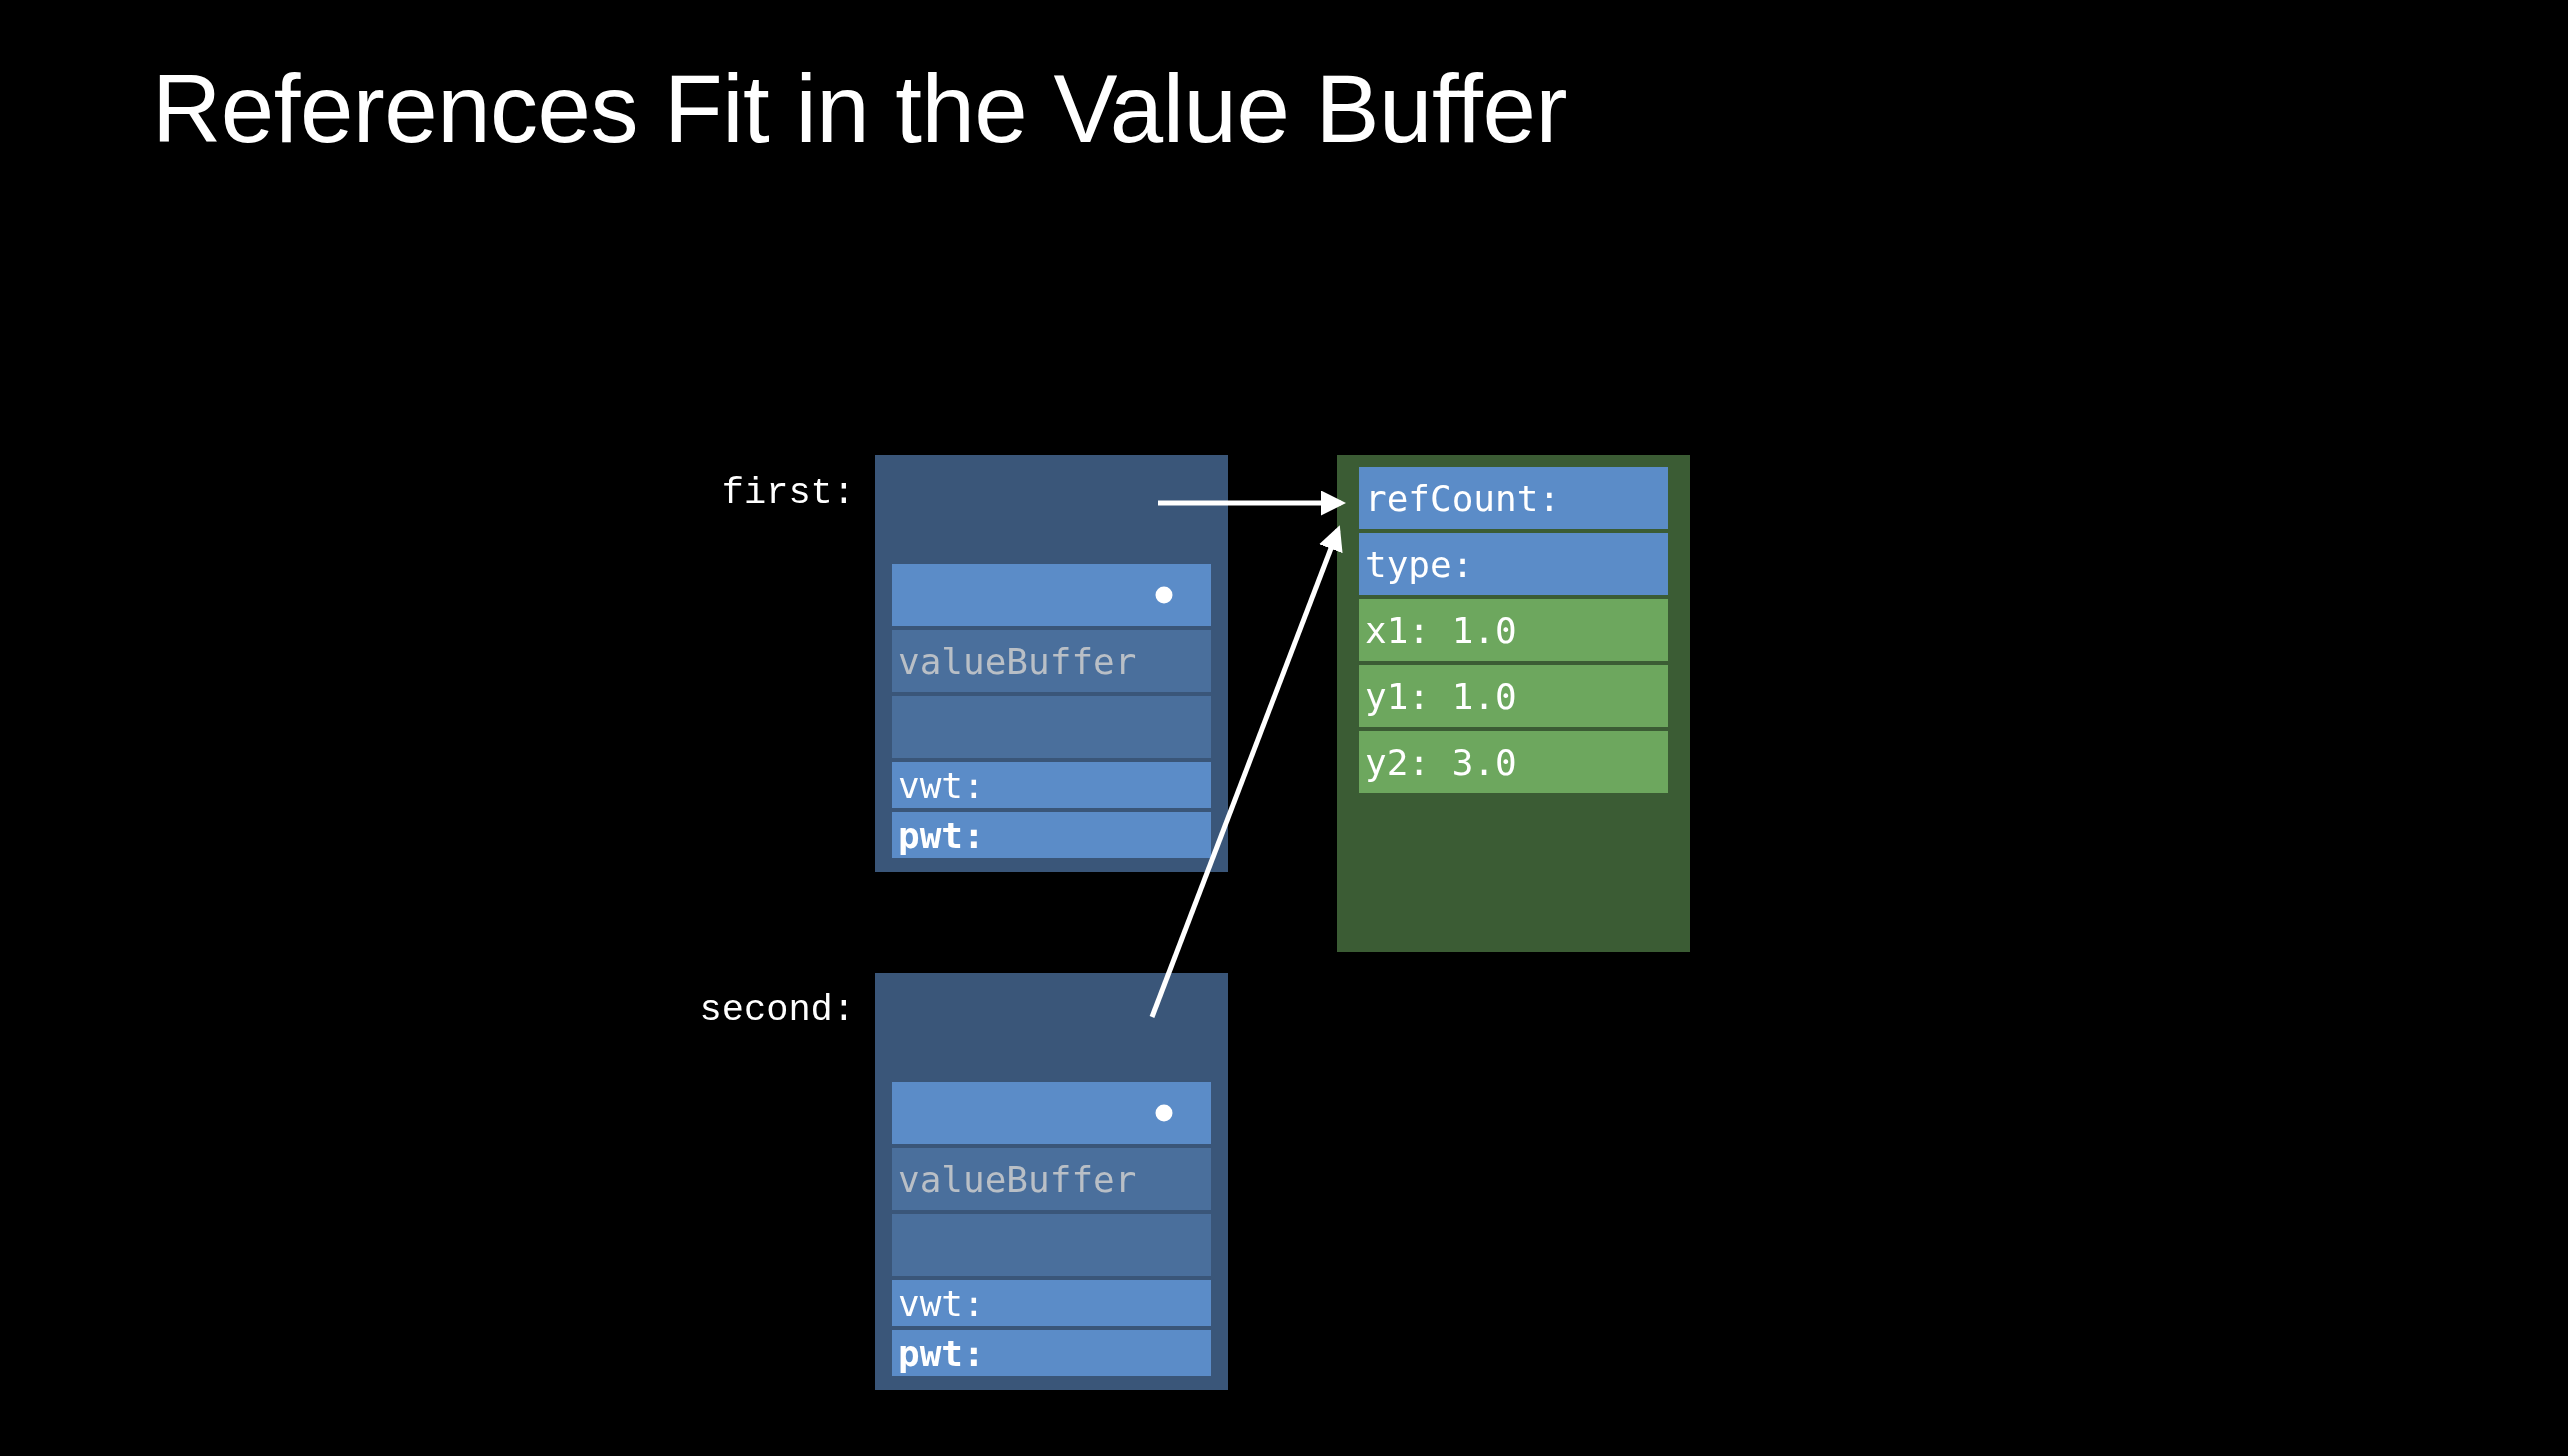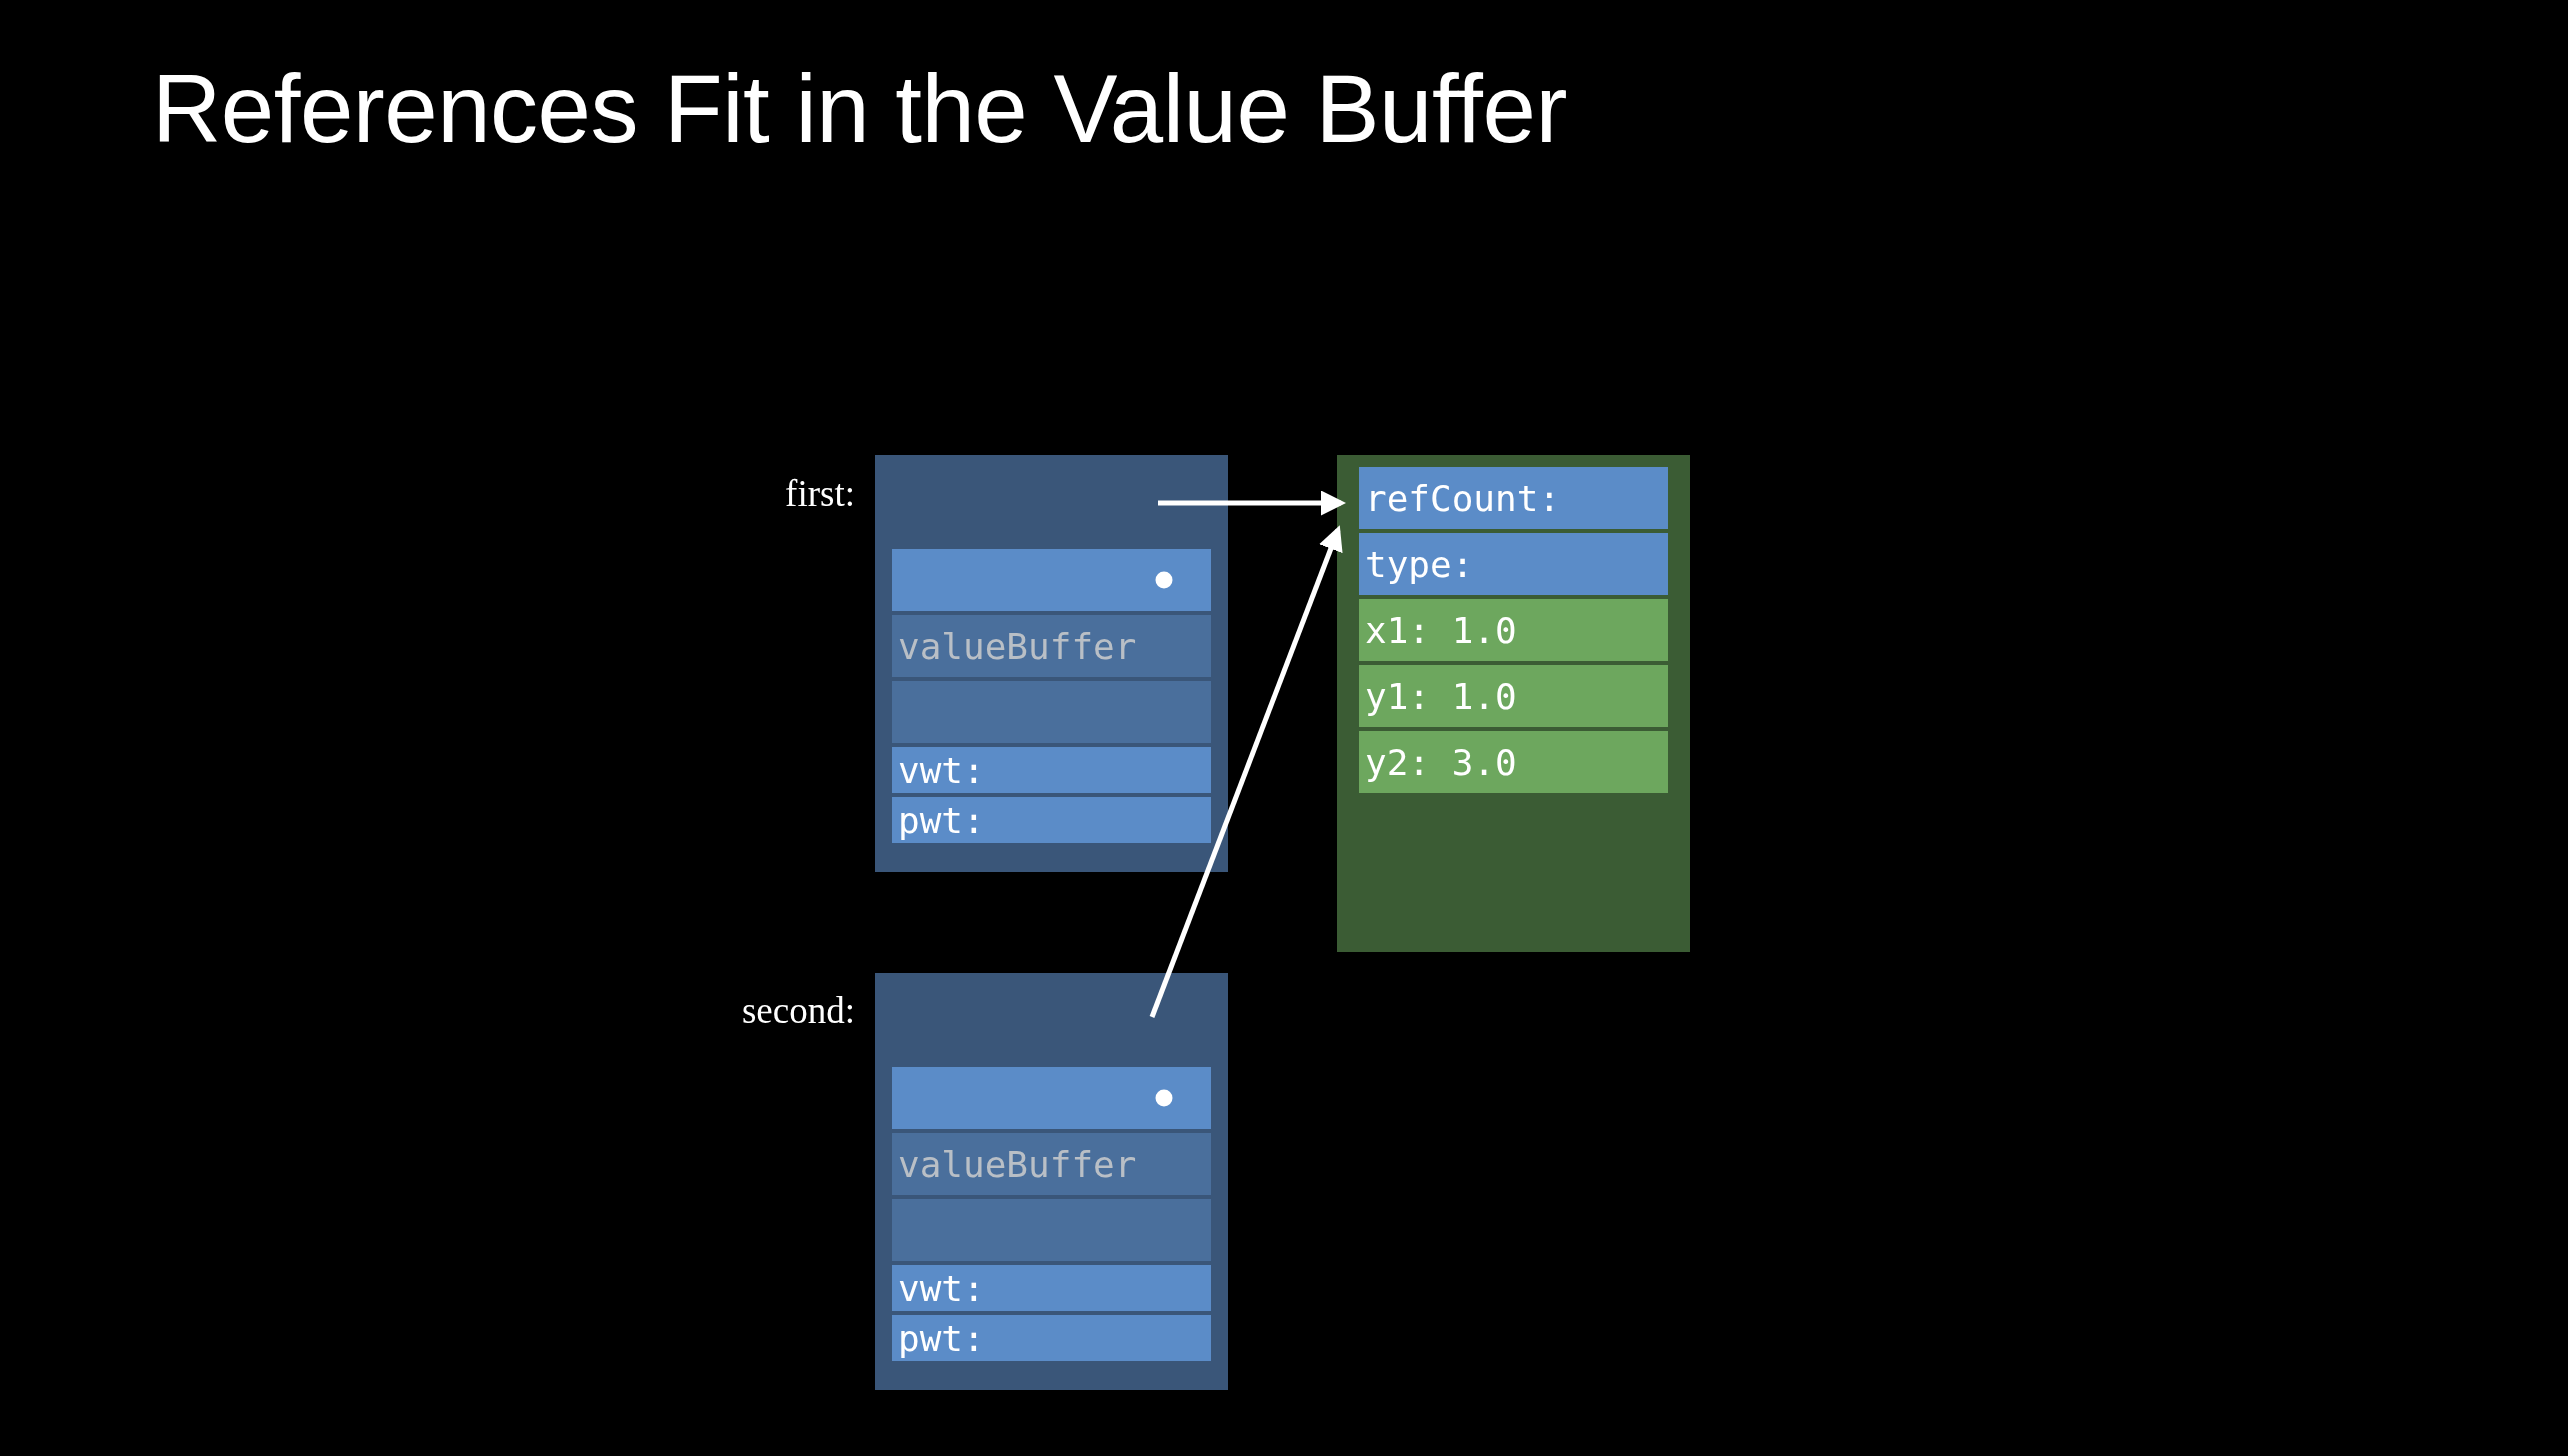--- a/index.html
+++ b/index.html
@@ -26,21 +26,21 @@
     font-weight: 300;
     letter-spacing: -0.5px;
     color: #ffffff;
     white-space: nowrap;
     line-height: 1.1;
   }
 
   
   .var-label {
     position: absolute;
-    font-family: Liberation Serif, serif;
+    font-family: Liberation Mono, monospace;
     font-size: 37px;
     color: #ffffff;
     text-align: right;
     white-space: nowrap;
   }
   #label-first  { left: 455px; top: 472px;  width: 400px; }
   #label-second { left: 455px; top: 989px;  width: 400px; }
 
   
   .struct-box {
@@ -60,21 +60,21 @@
     box-sizing: border-box;
     width: 100%;
     display: flex;
     align-items: center;
     font-family: "DejaVu Sans Mono", monospace;
     font-size: 36px;
     color: #ffffff;
     padding-left: 6px;
     margin-bottom: 4px;
   }
-  .struct-row:last-child { margin-bottom: 15px; }
+  .struct-row:last-child { margin-bottom: 0; font-weight: bold; }
 
   .row-ref     { background: #5b8cc8; height: 62px; }
   .row-buffer  { background: #4a6f9c; height: 62px; color: #b9bfc6; }
   .row-wt      { background: #5b8cc8; height: 46px; }
 
   
   .anchor-dot {
     position: absolute;
     width: 17px;
     height: 17px;

